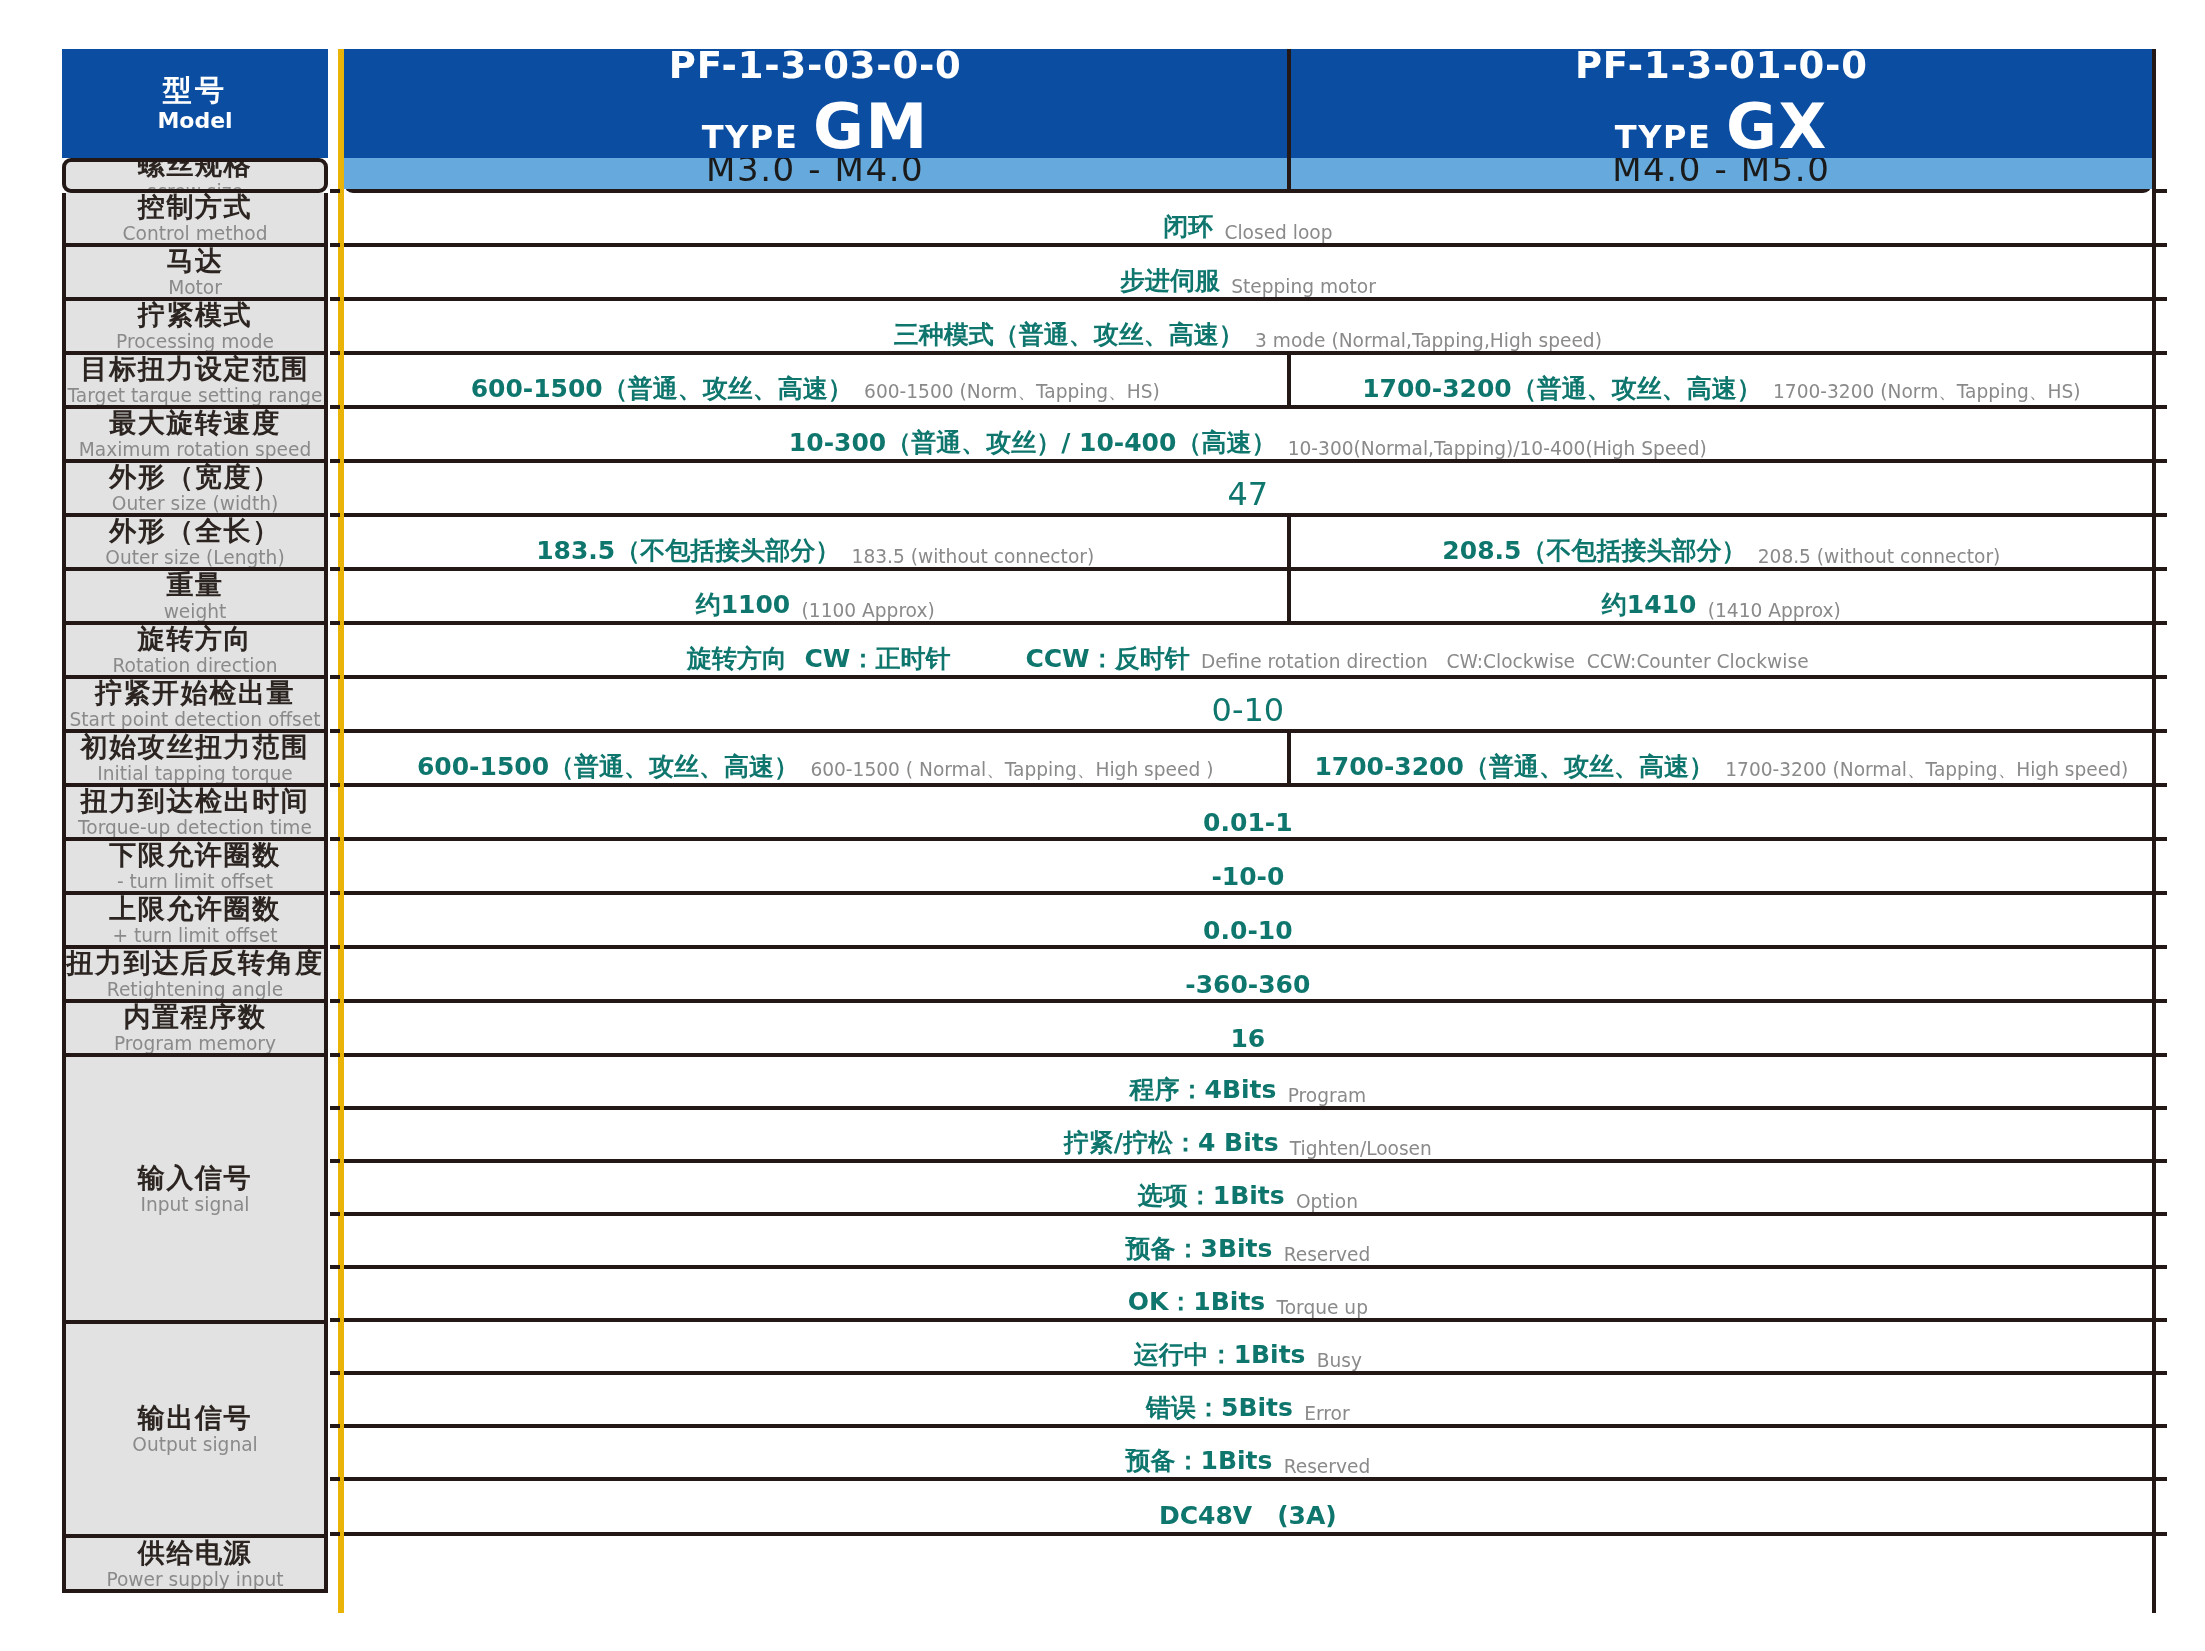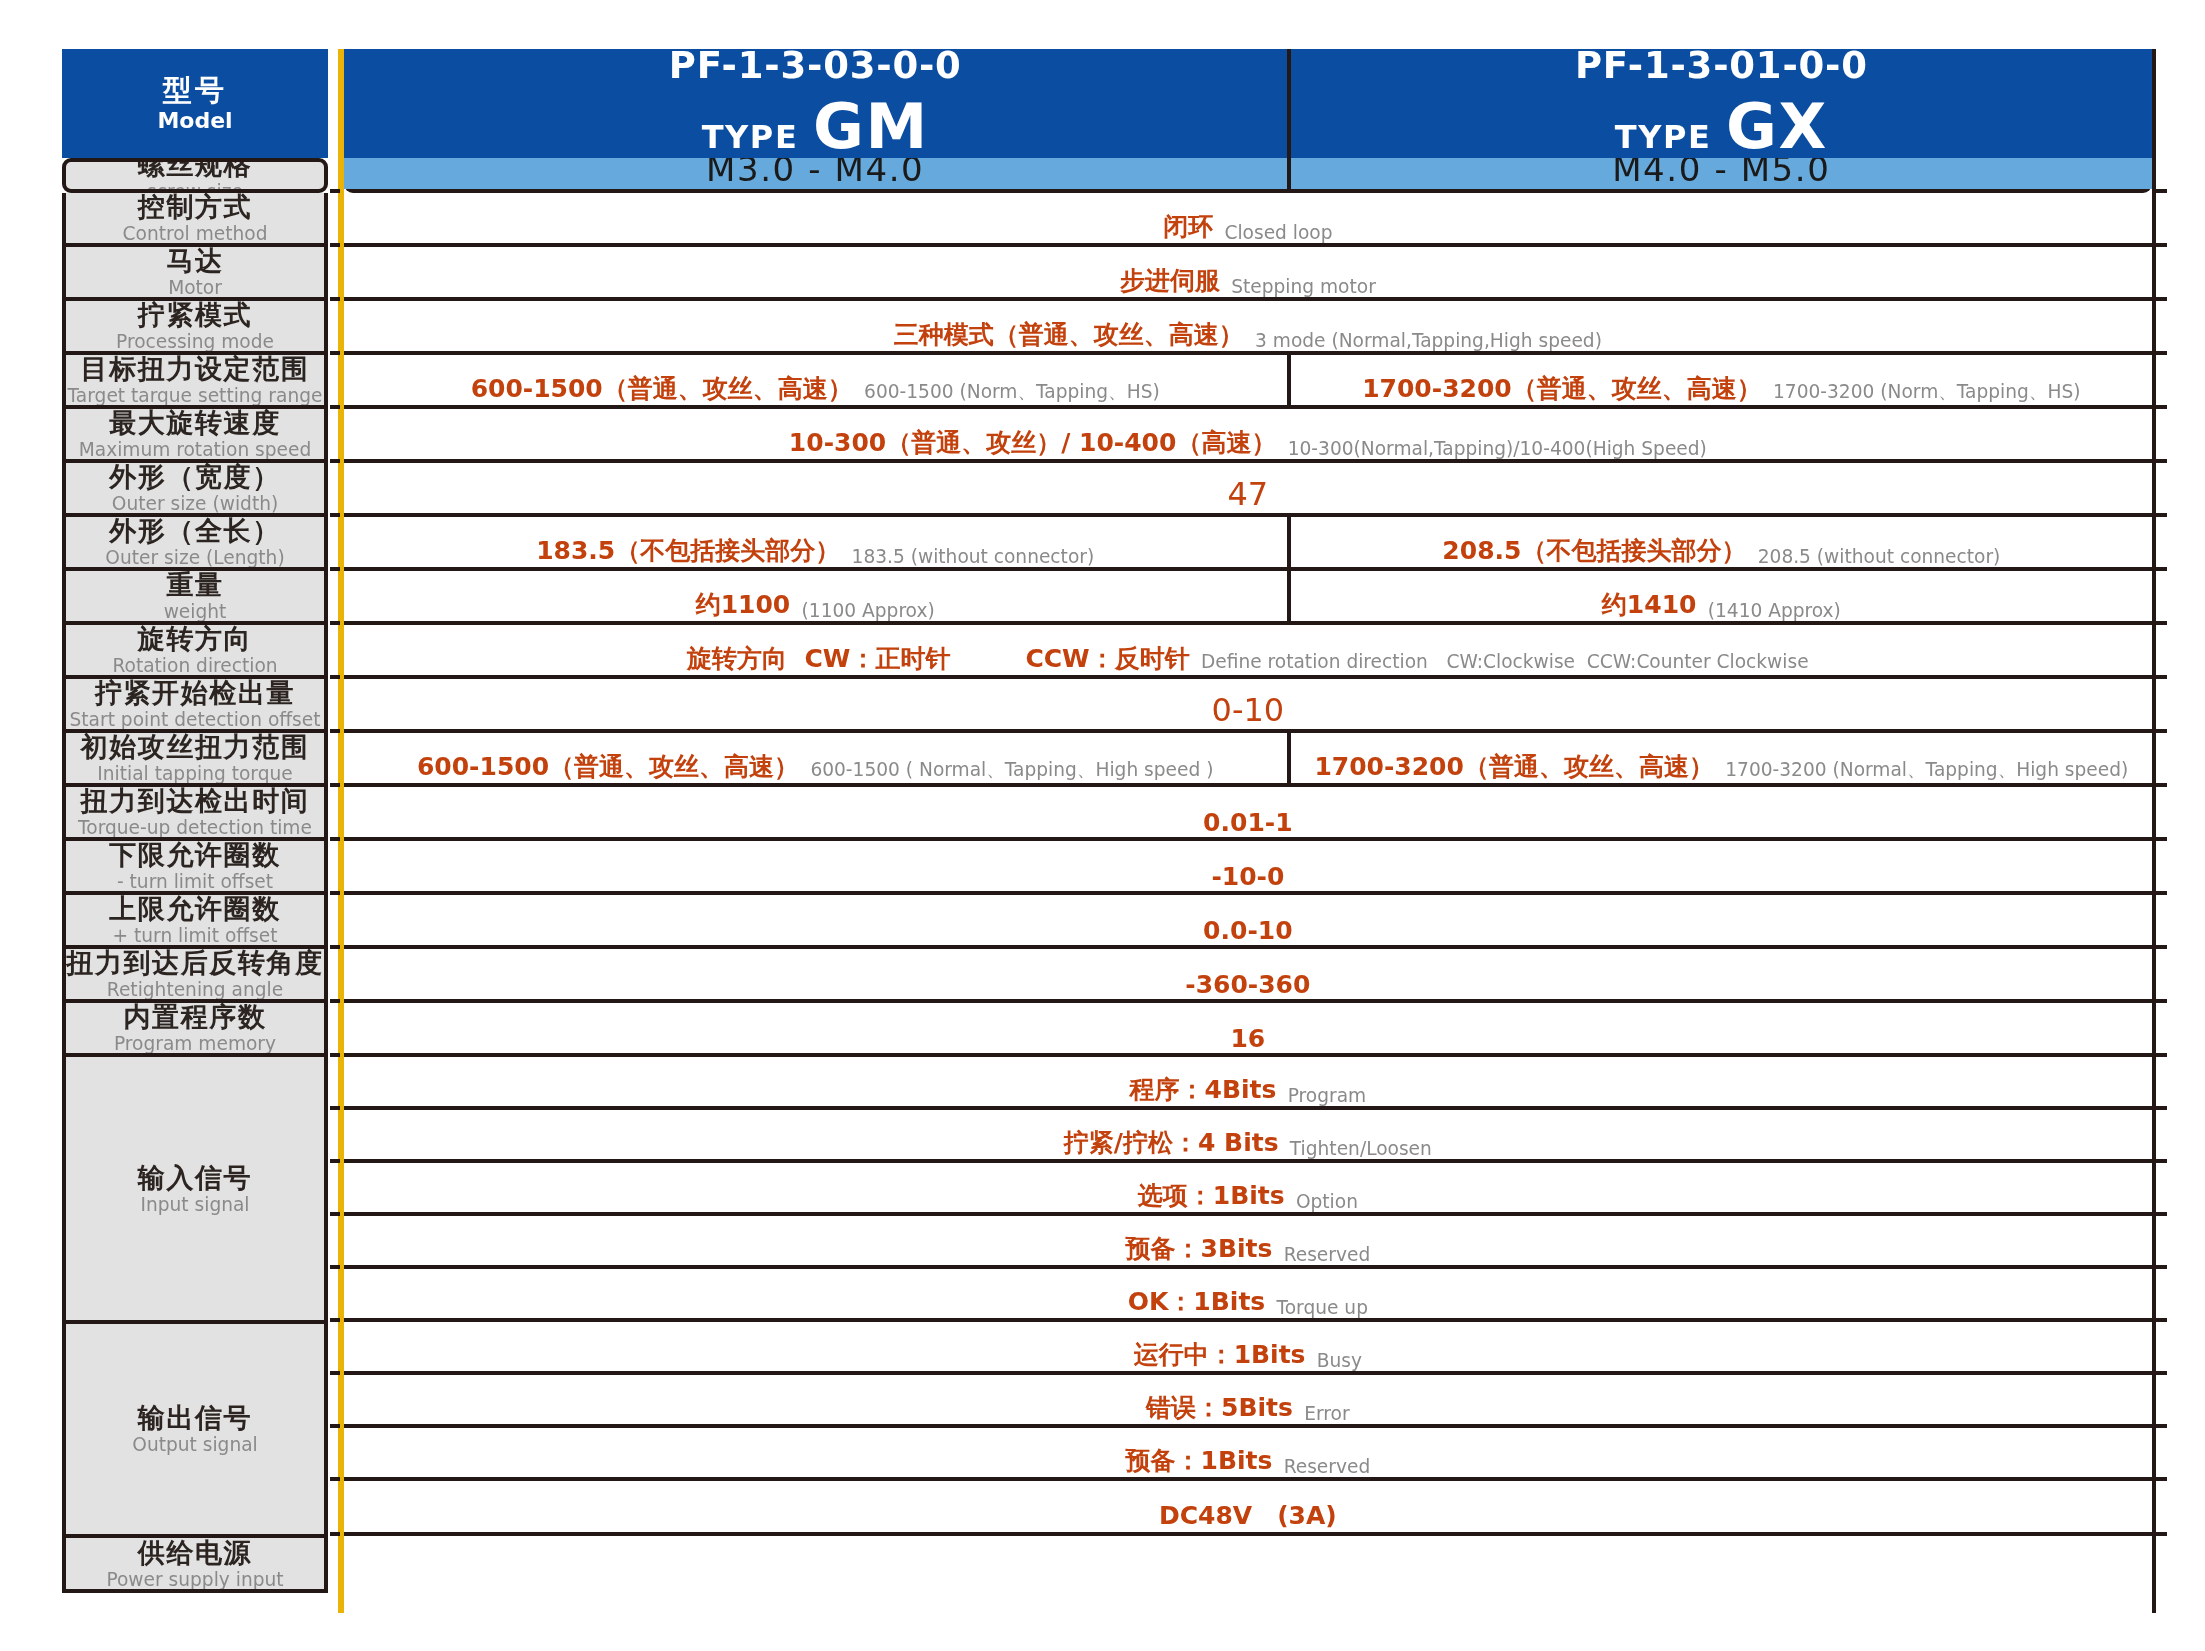--- a/index.html
+++ b/index.html
@@ -32,21 +32,21 @@
   .vrow.noline { border-bottom: none; }
   .vrow::after { content: ""; position: absolute; right: -15.4px; bottom: -4px; width: 11.3px; height: 4px; background: #231815; }
   .vrow::before { content: ""; position: absolute; left: -13.8px; bottom: -4px; width: 9.7px; height: 4px; background: #231815; }
   .vrow.noline::after, .vrow.noline::before { display: none; }
 
   .vcell { display: flex; align-items: flex-end; justify-content: center; overflow: hidden; }
   .vcell.full { width: 100%; }
   .vcell.gm { width: 947px; border-right: 4px solid #231815; }
   .vcell.gx { flex: 1; }
 
-  .vcell .cn { font-size: 25px; font-weight: bold; color: #c2410c; white-space: pre; }
+  .vcell .cn { font-size: 25px; font-weight: bold; color: #0f766e; white-space: pre; }
   .vcell .en { font-size: 18.6px; color: #8a8a8a; margin-left: 11.3px; white-space: pre; }
   .vrow.big .cn { font-size: 32px; font-weight: normal; }
 
   
   .vrow.head { background: #0b4da1; border-bottom: none; }
   .hc { display: flex; flex-direction: column; align-items: center; justify-content: center; color: #ffffff; }
   .hc.gm { width: 947px; border-right: 4px solid #231815; }
   .hc.gx { flex: 1; text-align: right; }
   .hc .model { font-size: 37px; font-weight: bold; letter-spacing: 0.8px; }
   .hc .typeline { margin-top: 3.2px; display: flex; align-items: baseline; }

